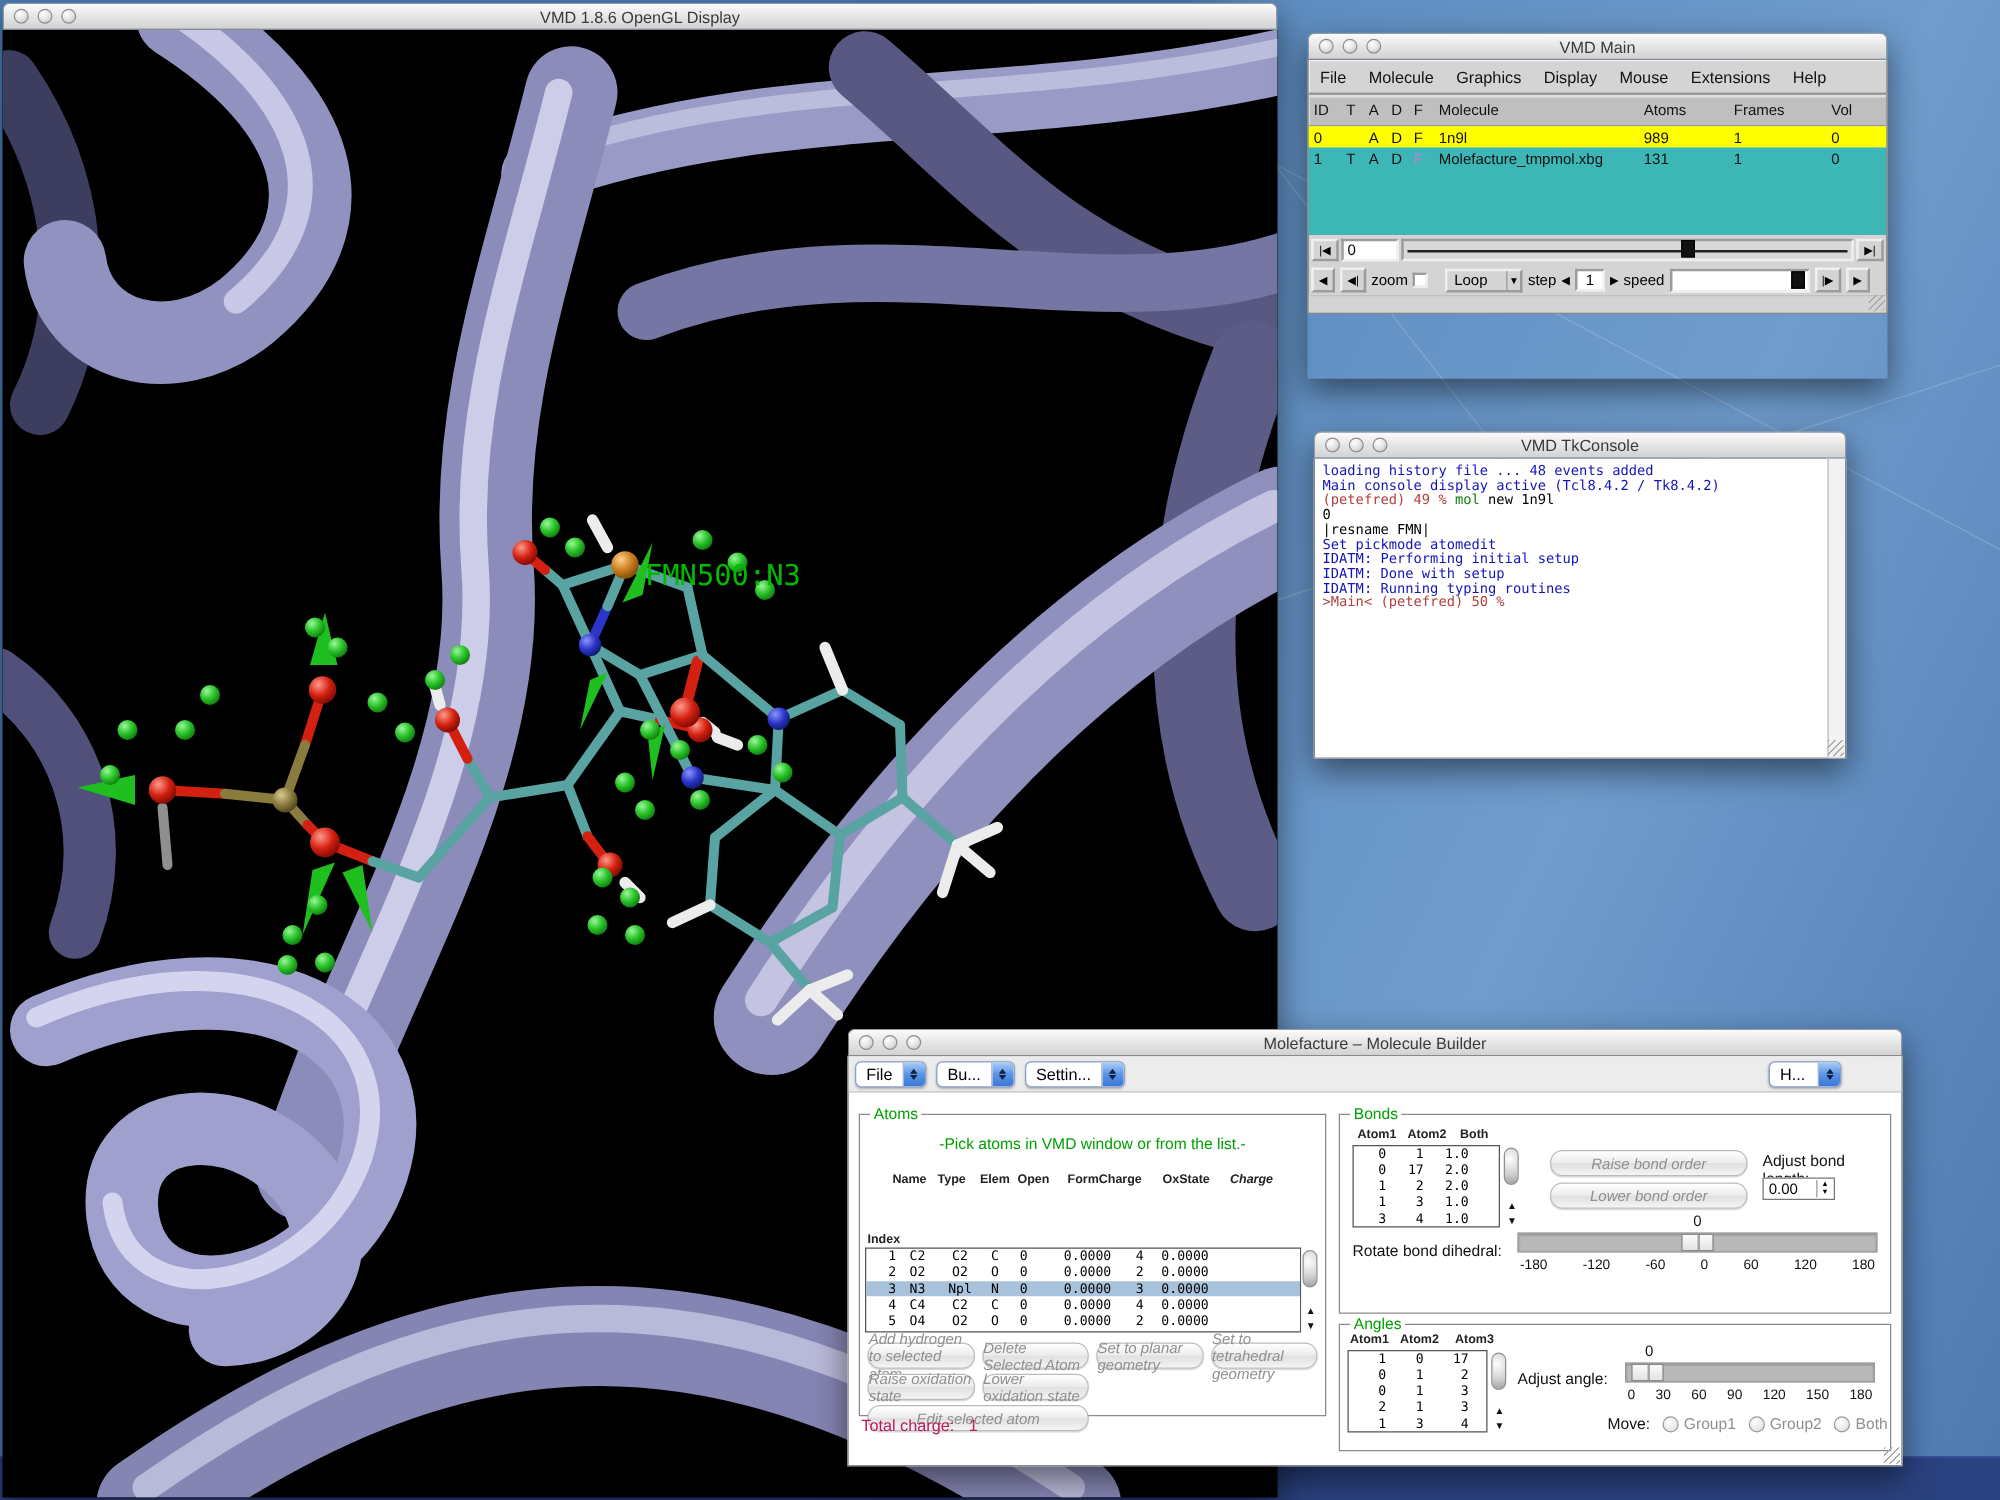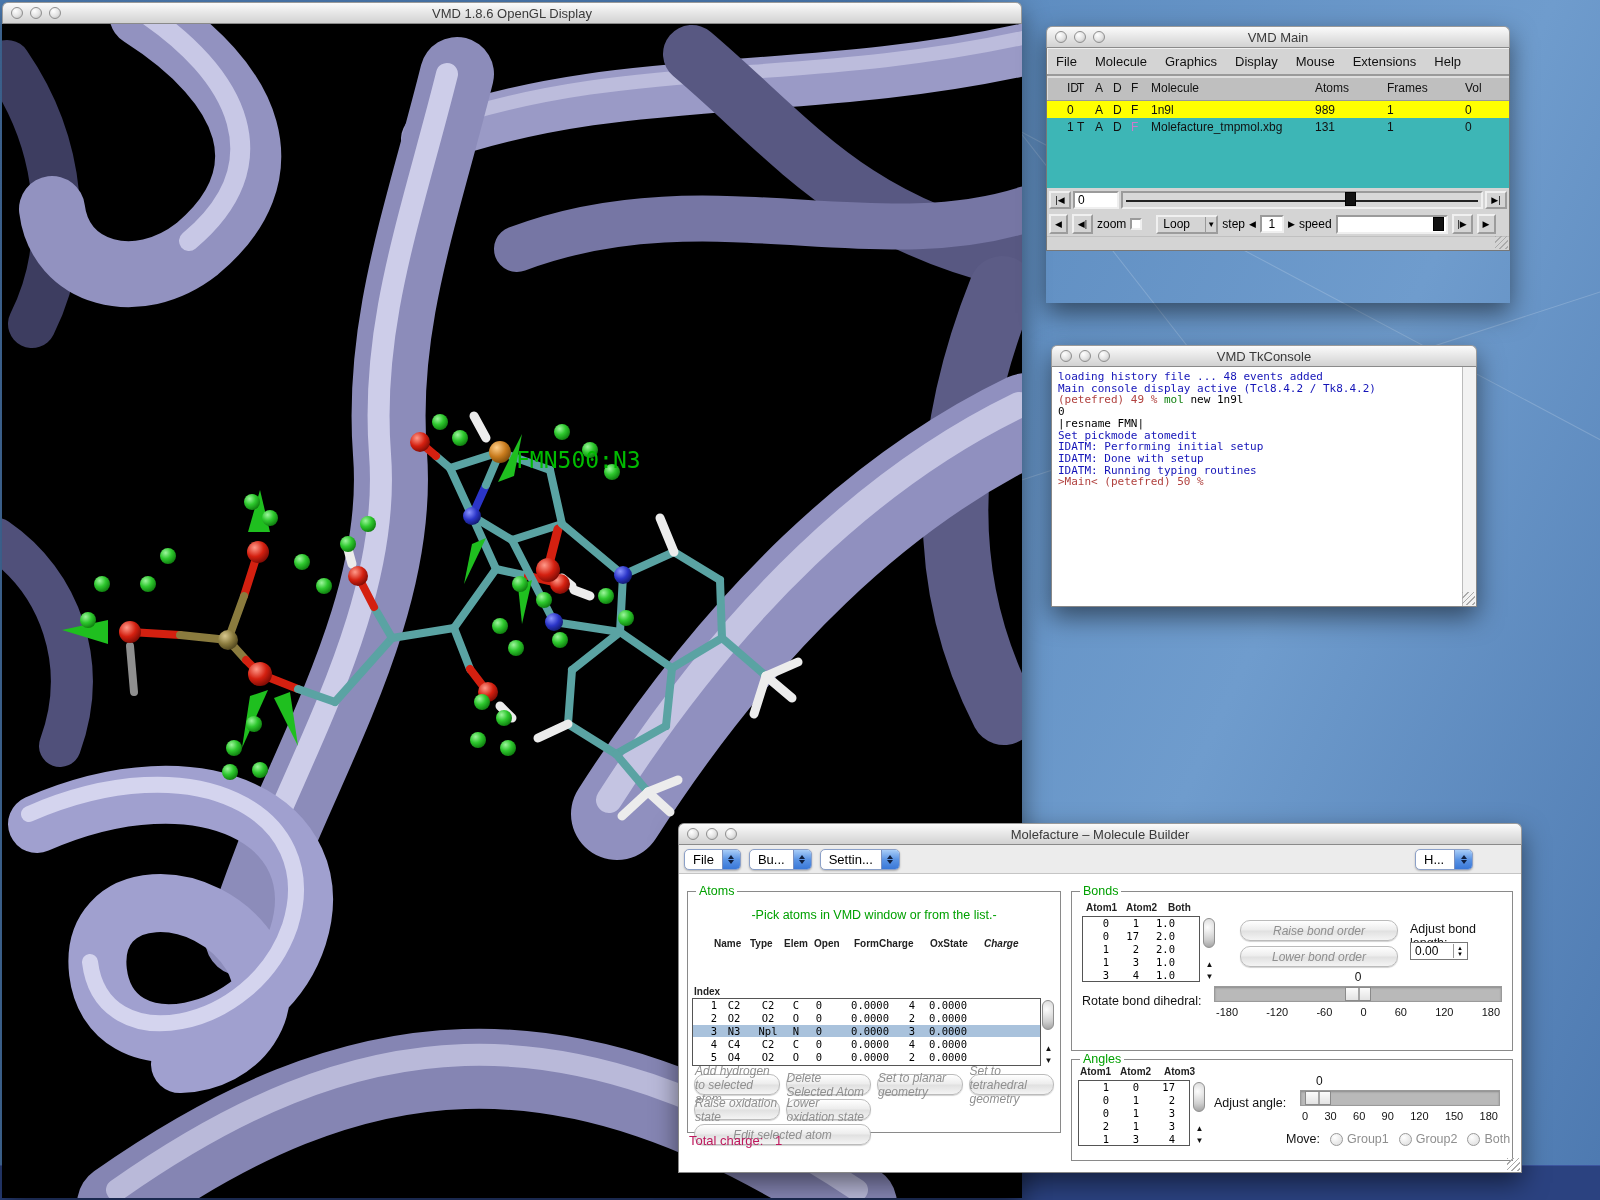--- a/index.html
+++ b/index.html
@@ -29,21 +29,21 @@
   
   #w-main{left:1030px;top:26px;width:464px;height:277px;margin-left:16px;}
   .tkbody{background:#d4d4d4;border:1px solid #777;border-top:none;box-sizing:border-box;
     display:flex;flex-direction:column;height:203px;}
   .menubar{height:26px;display:flex;align-items:center;background:#d4d4d4;
     border-bottom:2px solid #9a9a9a;box-shadow:inset 1px 1px 0 #f0f0f0;}
   .menuitem{font-size:13px;color:#111;padding:0 9px;}
   .thead{height:24px;display:flex;align-items:center;background:#bfbfbf;
     border-bottom:1px solid #999;box-shadow:inset 1px 2px 0 #dedede;font-size:12px;color:#111;}
   .mrow{height:17px;display:flex;align-items:center;font-size:12px;color:#111;}
-  .mc-id{width:30px;padding-left:20px;box-sizing:border-box;}
+  .mc-id{width:30px;padding-left:4px;box-sizing:border-box;}
   .mc-t,.mc-a,.mc-d{width:18px;}
   .mc-f{width:20px;}
   .mc-mol{flex:1;}
   .mc-atoms{width:72px;}
   .mc-frames{width:78px;}
   .mc-vol{width:44px;}
   #row-sel{background:#ffff00;}
   #tealzone{flex:1;background:#3db6b6;}
   .tkbtn{background:#d4d4d4;border:2px outset #f0f0f0;display:flex;align-items:center;justify-content:center;
     font-size:9px;color:#000;box-sizing:border-box;}

